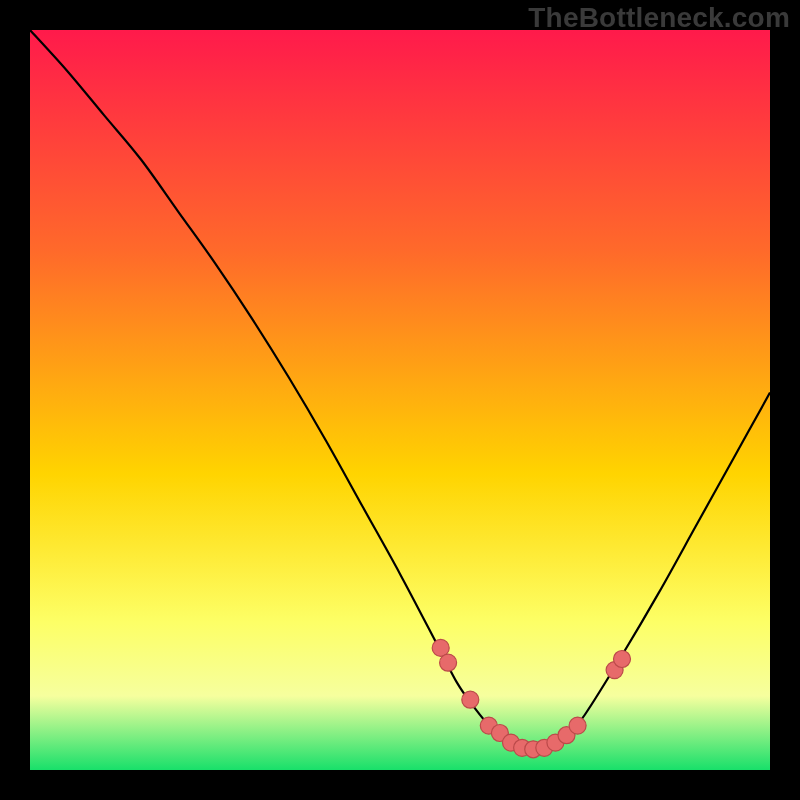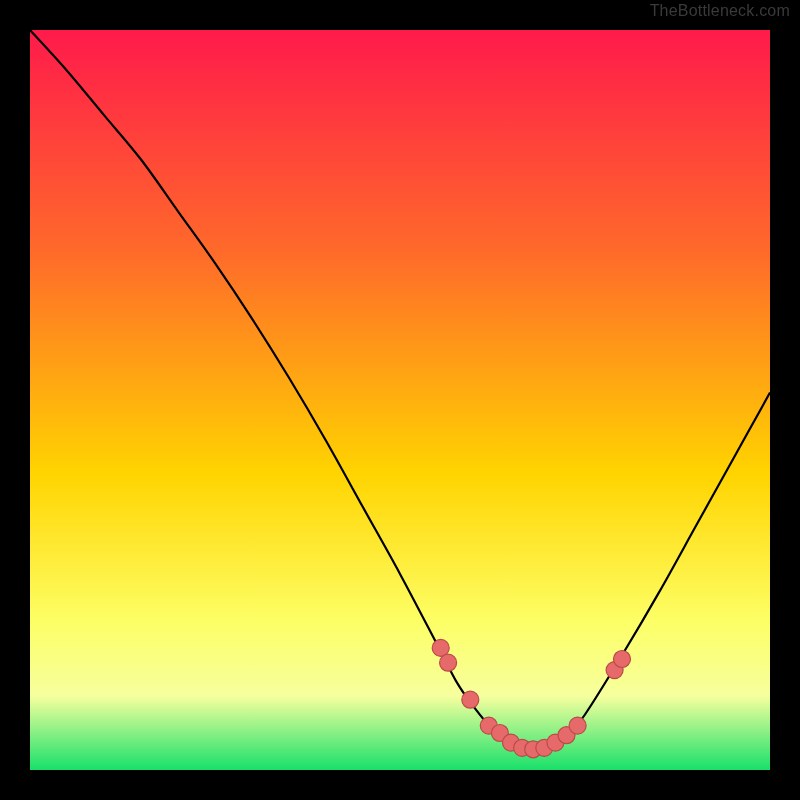--- a/index.html
+++ b/index.html
@@ -7,22 +7,22 @@
   .frame {
     position: absolute;
     left: 0; top: 0;
     width: 800px; height: 800px;
     background: #000;
   }
   .watermark {
     position: absolute;
     top: 2px; right: 10px;
     font-family: Arial, Helvetica, sans-serif;
-    font-size: 16px;
-    font-weight: normal;
+    font-size: 28px;
+    font-weight: bold;
     color: #3a3a3a;
     letter-spacing: 0.2px;
   }
   .plot {
     position: absolute;
     left: 30px; top: 30px;
     width: 740px; height: 740px;
   }
   .grad {
     position: absolute;

